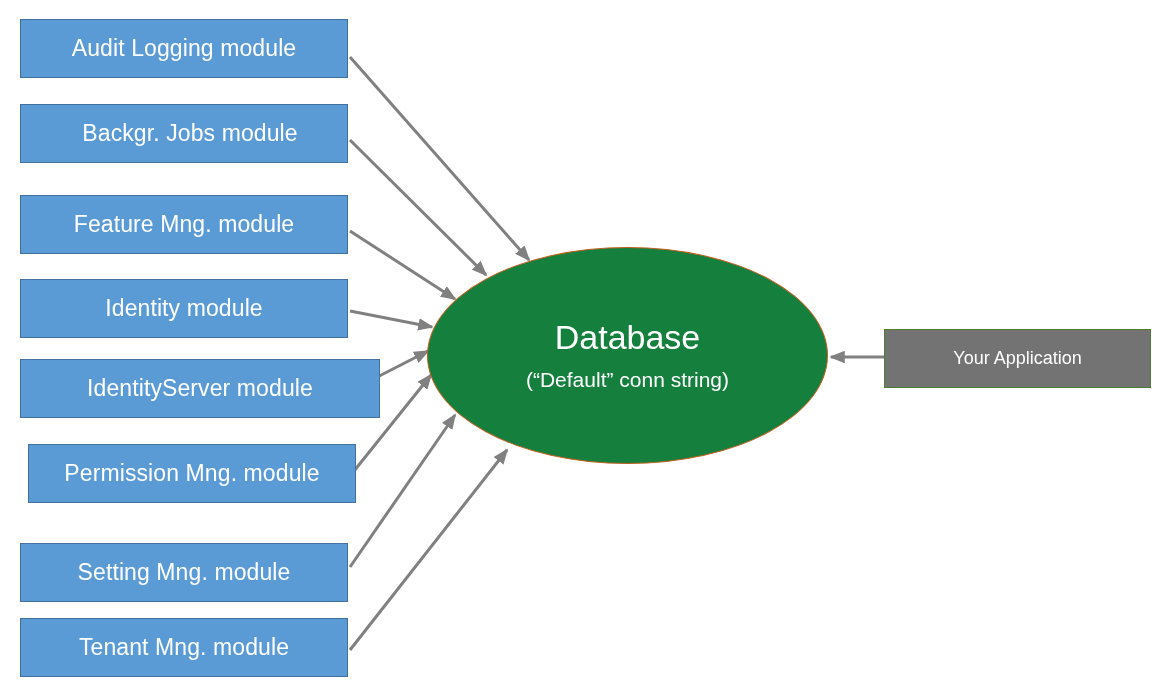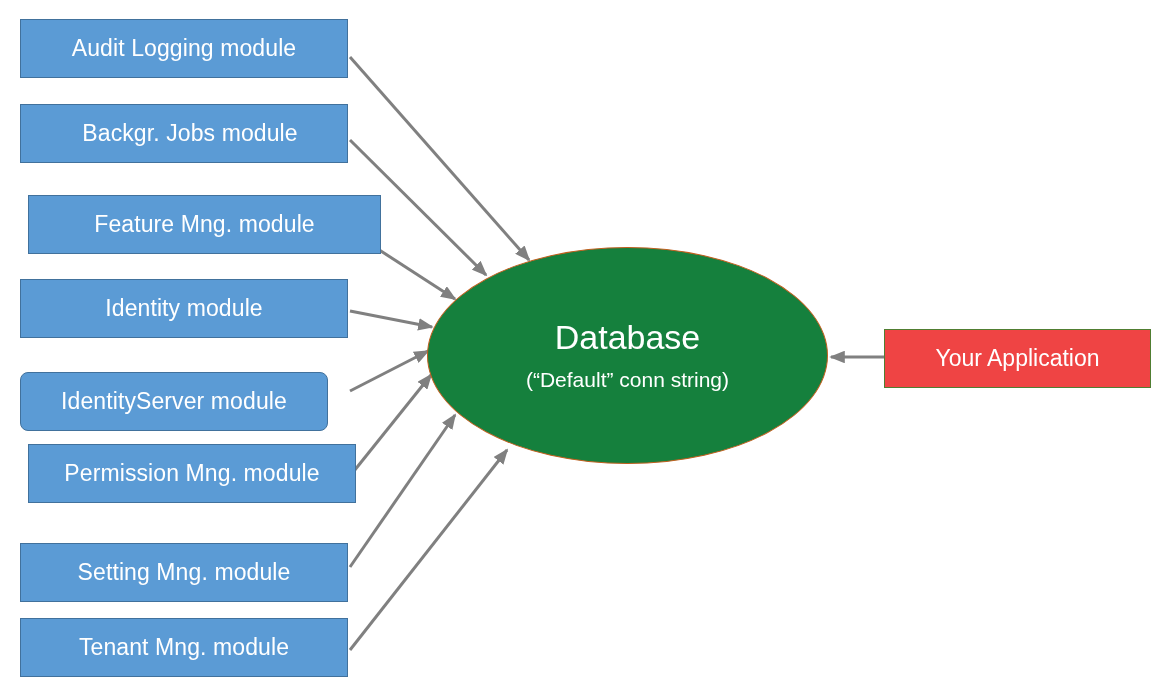--- a/index.html
+++ b/index.html
@@ -36,23 +36,23 @@
     color: #ffffff;
   }
   .module-box {
     background: #5B9BD5;
     border: 1px solid #41719C;
     font-size: 23px;
     letter-spacing: 0.1px;
     line-height: 1.1;
   }
   .app-box {
-    background: #ef4444;
+    background: #737373;
     border: 1px solid #507E32;
-    font-size: 23px;
+    font-size: 18px;
     line-height: 1.1;
   }
   .db-ellipse {
     background: #15803d;
     border: 1px solid #C05F1E;
     border-radius: 50%;
     flex-direction: column;
     text-align: center;
   }
   .db-title {
@@ -90,27 +90,27 @@
         <line x1="884" y1="357" x2="831" y2="357" stroke="#808080" stroke-width="3" marker-end="url(#arrowhead)"></line>
       </g>
   </svg>
 
   <div class="node module-box" style="left: 20px; top: 19px; width: 328px; height: 59px;">
     <span>Audit Logging module</span>
   </div>
   <div class="node module-box" style="left: 20px; top: 104px; width: 328px; height: 59px; padding-left: 12px;">
     <span>Backgr. Jobs module</span>
   </div>
-  <div class="node module-box" style="left: 20px; top: 195px; width: 353px; height: 59px; margin-left: 8px;">
+  <div class="node module-box" style="left: 20px; top: 195px; width: 328px; height: 59px;">
     <span>Feature Mng. module</span>
   </div>
   <div class="node module-box" style="left: 20px; top: 279px; width: 328px; height: 59px;">
     <span>Identity module</span>
   </div>
-  <div class="node module-box" style="left: 20px; top: 372px; width: 308px; height: 59px; border-radius: 8px;">
+  <div class="node module-box" style="left: 20px; top: 359px; width: 360px; height: 59px;">
     <span>IdentityServer module</span>
   </div>
   <div class="node module-box" style="left: 28px; top: 444px; width: 328px; height: 59px;">
     <span>Permission Mng. module</span>
   </div>
   <div class="node module-box" style="left: 20px; top: 535px; width: 328px; height: 59px; margin-top: 8px;">
     <span>Setting Mng. module</span>
   </div>
   <div class="node module-box" style="left: 20px; top: 618px; width: 328px; height: 59px;">
     <span>Tenant Mng. module</span>

